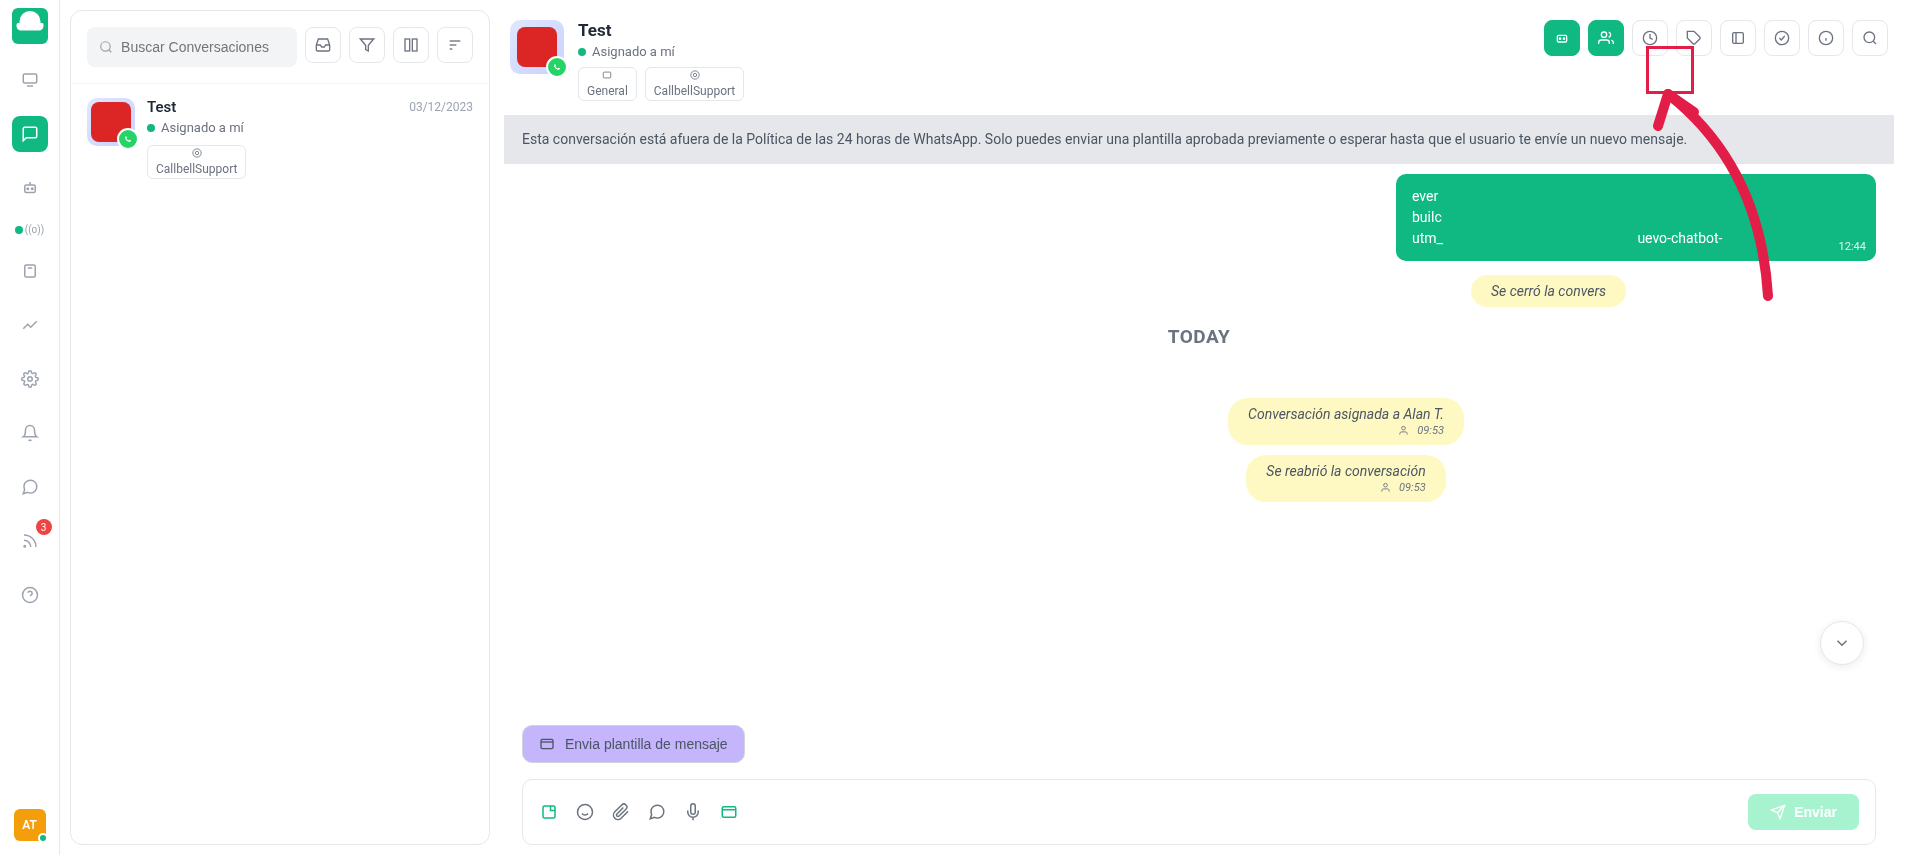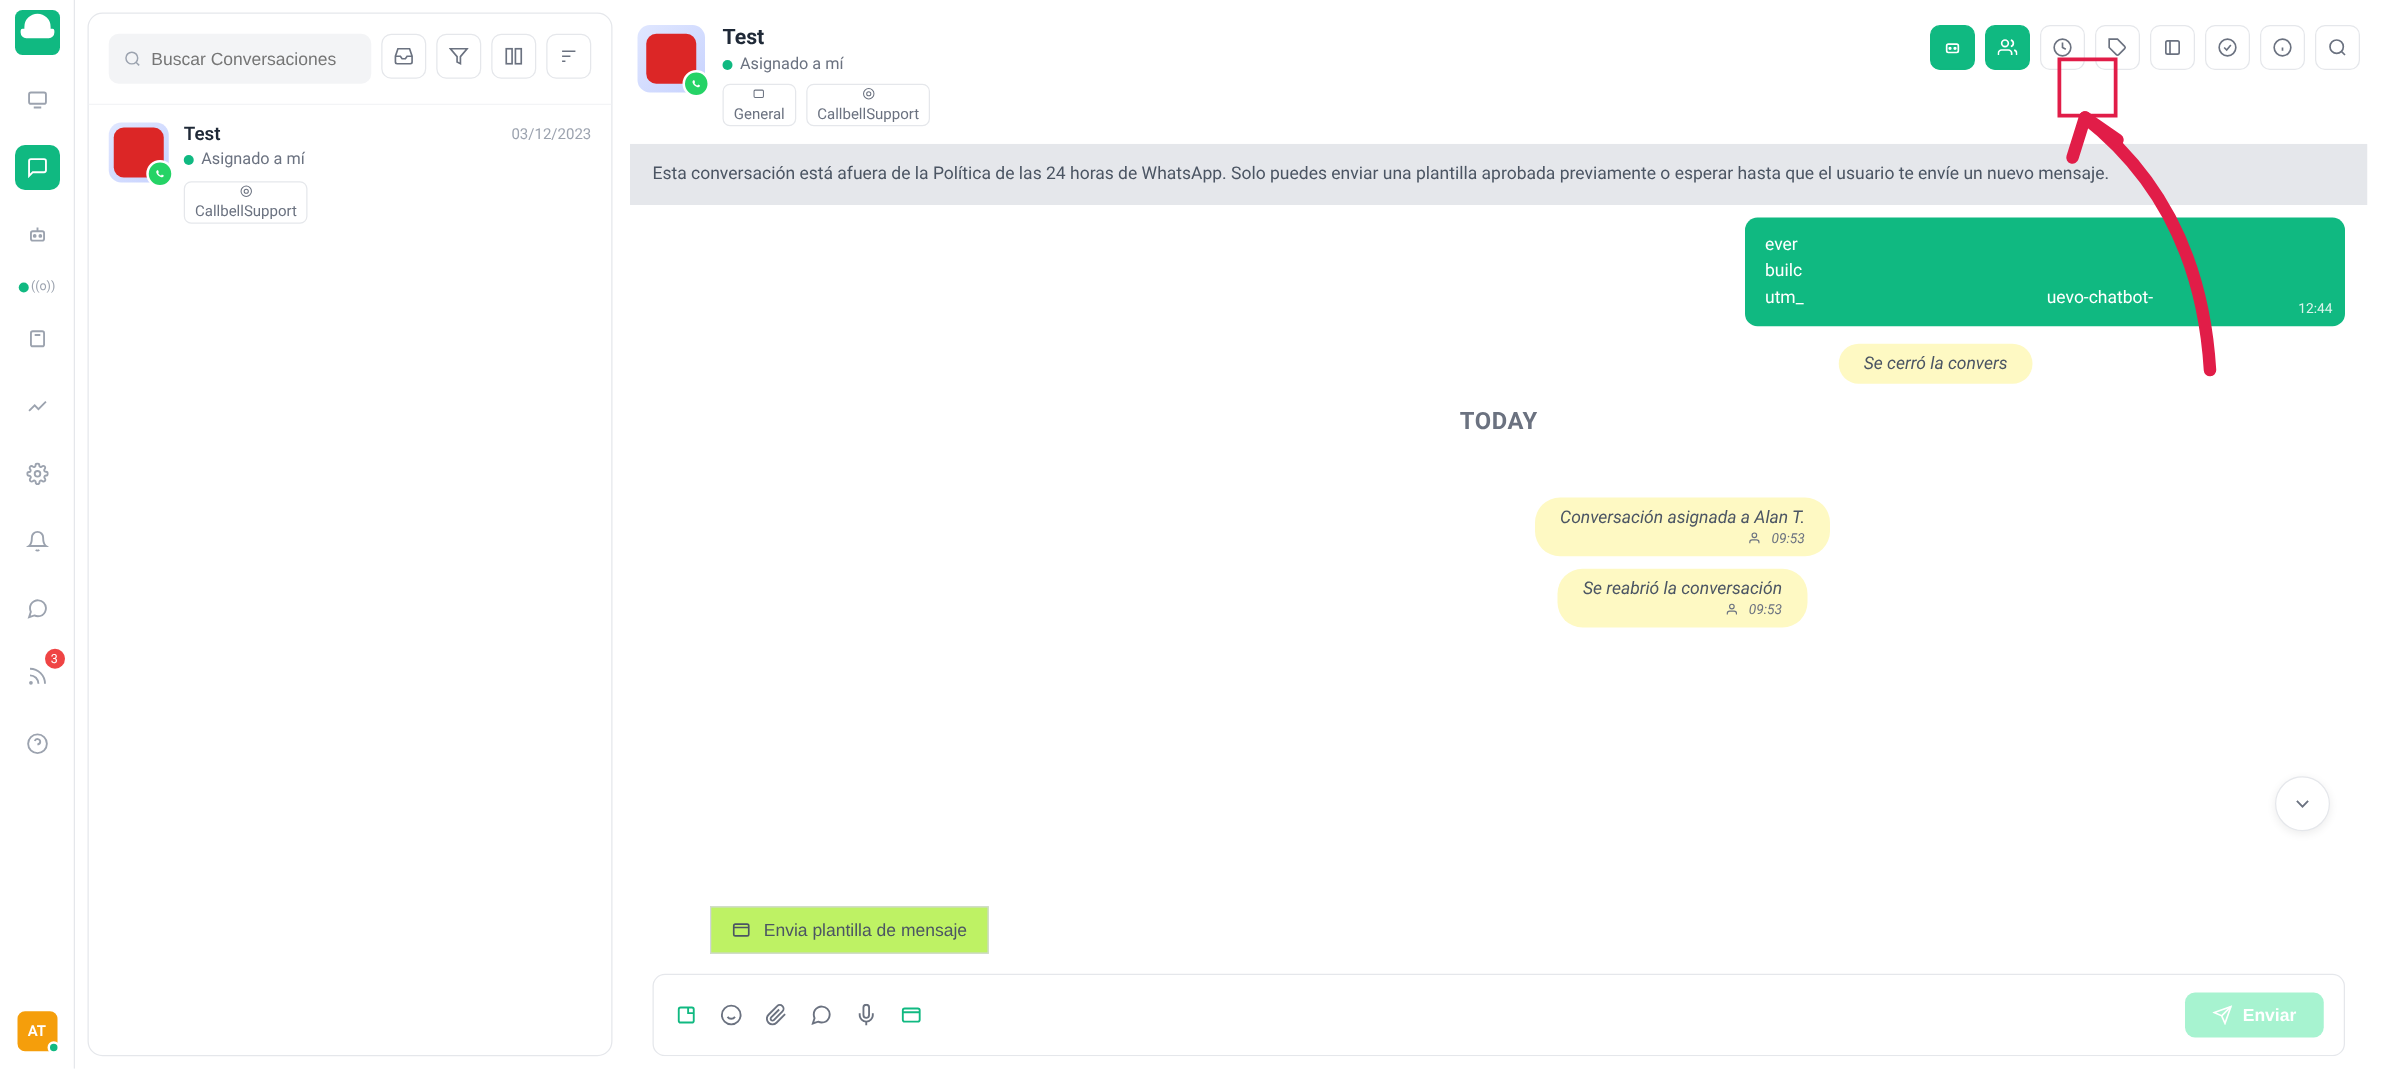--- a/index.html
+++ b/index.html
@@ -80,21 +80,21 @@
     
     
     .annotation-box { position: absolute; top: 46px; right: 214px; width: 48px; height: 48px; border: 3px solid #e11d48; z-index: 200; pointer-events: none; }
     .annotation-arrow { position: absolute; top: 86px; right: 128px; z-index: 200; pointer-events: none; }
     
     
     .scroll-down { position: absolute; bottom: 180px; right: 30px; width: 44px; height: 44px; background: #fff; border: 1px solid #e5e7eb; border-radius: 50%; display: flex; align-items: center; justify-content: center; color: #6b7280; box-shadow: 0 2px 8px rgba(0,0,0,0.08); cursor: pointer; }
     
     
     .composer-wrap { padding: 14px 18px 0; display: flex; flex-direction: column; gap: 16px; }
-    .template-btn { border: 1px solid #d1d5db; background: #bef264; border-radius: 0; padding: 10px 16px; display: inline-flex; align-items: center; gap: 10px; color: #4b5563; font-size: 14px; cursor: pointer; width: fit-content; margin-left: 46px; }
+    .template-btn { border: 1px solid #d1d5db; background: #c4b5fd; border-radius: 10px; padding: 10px 16px; display: inline-flex; align-items: center; gap: 10px; color: #4b5563; font-size: 14px; cursor: pointer; width: fit-content; }
     .template-btn svg { width: 16px; height: 16px; }
     .composer { border: 1px solid #e5e7eb; border-radius: 10px; padding: 14px 16px; display: flex; align-items: center; justify-content: space-between; }
     .composer-left { display: flex; gap: 16px; align-items: center; }
     .composer-icon { width: 20px; height: 20px; color: #6b7280; cursor: pointer; display: flex; align-items: center; justify-content: center; }
     .composer-icon.accent { color: #10b981; }
     .composer-icon svg { width: 18px; height: 18px; }
     .send-btn { background: #a7f3d0; color: #fff; border: none; border-radius: 8px; padding: 10px 22px; font-size: 14px; font-weight: 600; display: flex; align-items: center; gap: 8px; cursor: not-allowed; }
     .send-btn svg { width: 16px; height: 16px; }
   </style>
 </head>

